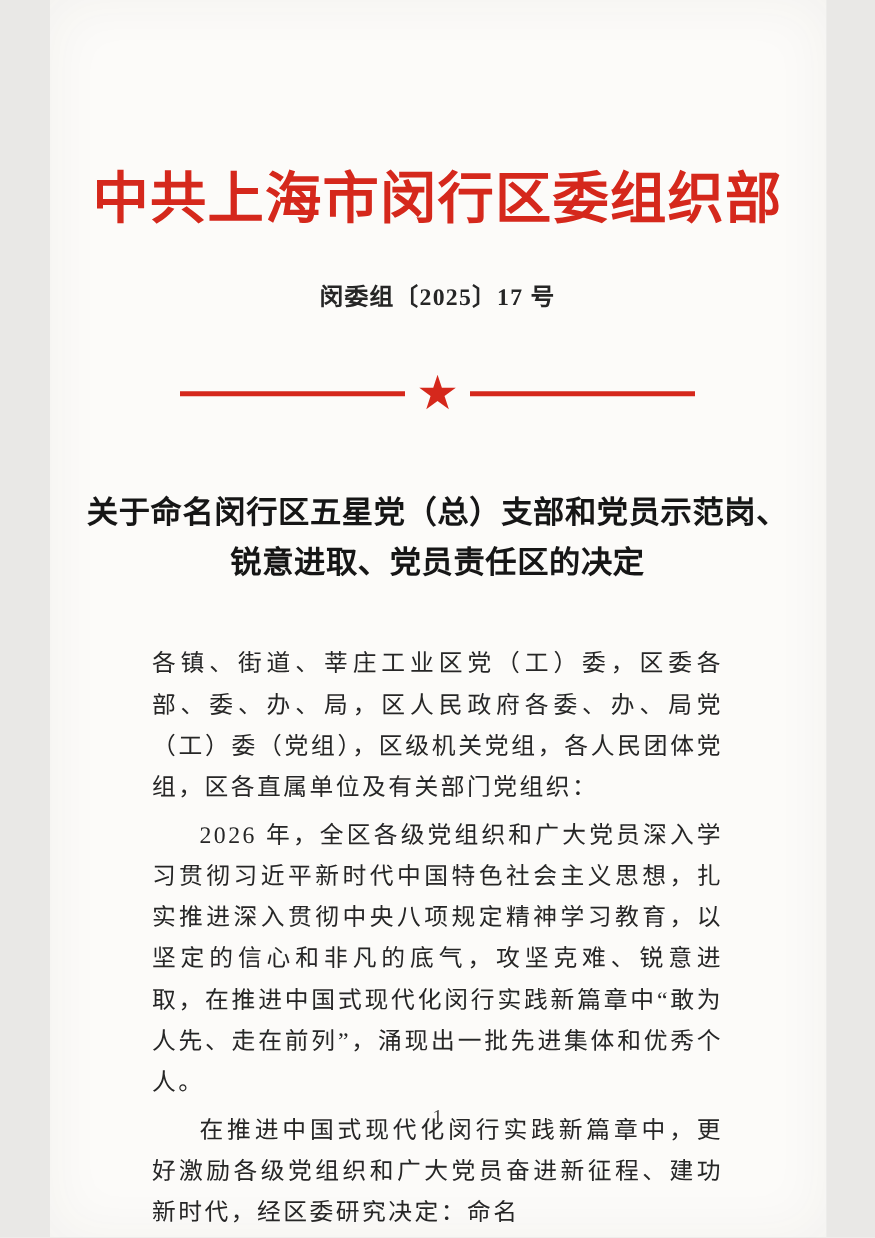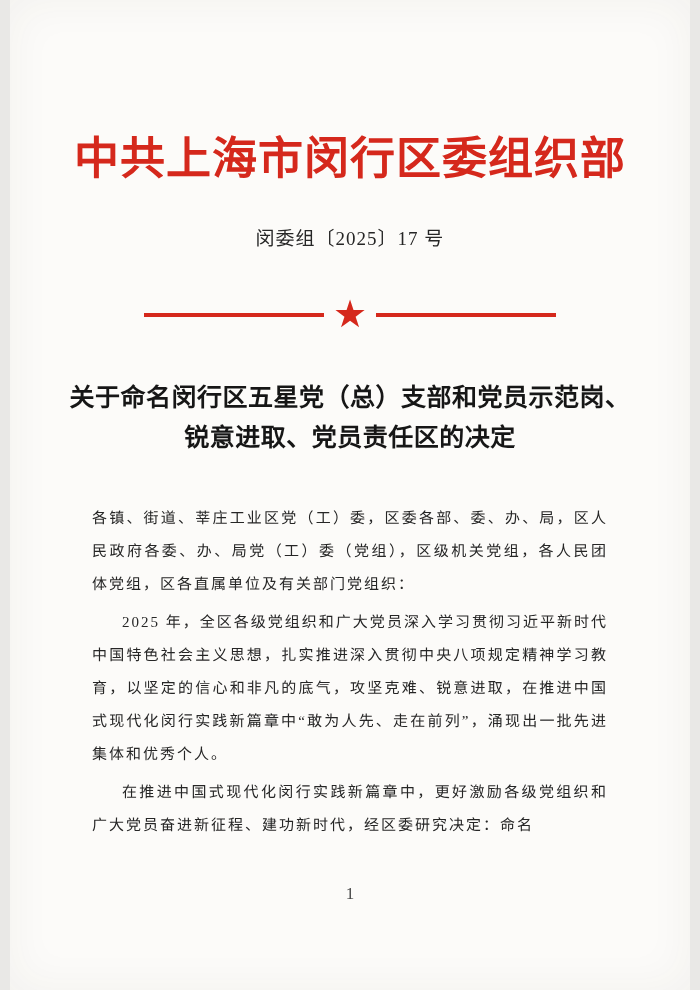--- a/index.html
+++ b/index.html
@@ -7,21 +7,21 @@
     --text-black: #262626;
     --paper: #fcfbf9;
   }
   * { margin: 0; padding: 0; box-sizing: border-box; }
   html, body {
     background: #e9e8e6;
     font-family: "Liberation Serif", serif;
   }
   .page {
     position: relative;
-    width: 680px;
+    width: 621px;
     height: 990px;
     margin: 0 auto;
     background: var(--paper);
     box-shadow: inset 0 0 46px rgba(60,50,40,0.05);
     overflow: hidden;
     color: var(--text-black);
   }
   .issuer {
     margin-top: 133px;
     text-align: center;
@@ -33,20 +33,21 @@
     font-family: "Liberation Serif", serif;
     white-space: nowrap;
   }
   .doc-number {
     margin-top: 42px;
     text-align: center;
     font-size: 19px;
     line-height: 24px;
     letter-spacing: 1px;
     color: var(--text-black);
+    font-weight: bold;
   }
   .divider {
     margin: 45px auto 0 auto;
     width: 412px;
     display: flex;
     align-items: center;
     justify-content: space-between;
     height: 38px;
   }
   .divider .seg {
@@ -57,33 +58,33 @@
   .divider .star {
     flex: 0 0 auto;
     padding: 0 9px;
     font-size: 38px;
     line-height: 38px;
     color: var(--header-red);
     font-family: "DejaVu Sans", sans-serif;
     transform: translateY(-1px);
   }
   .doc-title {
-    margin-top: 44px;
+    margin-top: 57px;
     text-align: center;
     font-size: 25px;
     line-height: 40px;
     font-weight: bold;
     letter-spacing: 0.5px;
     color: #161616;
   }
   .doc-title .title-line { display: block; white-space: nowrap; }
   .body-text {
     margin-top: 44px;
     padding: 0 82px;
-    font-size: 15px;
+    font-size: 19px;
     line-height: 33px;
     letter-spacing: 2px;
     text-align: justify;
     color: var(--text-black);
   }
   .body-text p { margin: 0 0 5px 0; }
   .body-text p.indent { text-indent: 2em; }
   .page-number {
     position: absolute;
     top: 884px;
@@ -110,19 +111,19 @@
     <span class="seg"></span>
   </div>
 
   <h2 class="doc-title">
     <span class="title-line">关于命名闵行区五星党（总）支部和党员示范岗、</span>
     <span class="title-line">锐意进取、党员责任区的决定</span>
   </h2>
 
   <div class="body-text">
     <p>各镇、街道、莘庄工业区党（工）委，区委各部、委、办、局，区人民政府各委、办、局党（工）委（党组），区级机关党组，各人民团体党组，区各直属单位及有关部门党组织：</p>
-    <p class="indent">2025 年，全区各级党组织和广大党员深入学习贯彻习近平新时代中国特色社会主义思想，扎实推进深入贯彻中央八项规定精神学习教育，以坚定的信心和非凡的底气，攻坚克难、锐意进取，在推进中国式现代化闵行实践新篇章中“敢为人先、走在前列”，涌现出一批先进集体和优秀个人。</p>
+    <p class="indent">2026 年，全区各级党组织和广大党员深入学习贯彻习近平新时代中国特色社会主义思想，扎实推进深入贯彻中央八项规定精神学习教育，以坚定的信心和非凡的底气，攻坚克难、锐意进取，在推进中国式现代化闵行实践新篇章中“敢为人先、走在前列”，涌现出一批先进集体和优秀个人。</p>
     <p class="indent">在推进中国式现代化闵行实践新篇章中，更好激励各级党组织和广大党员奋进新征程、建功新时代，经区委研究决定：命名</p>
   </div>
 
   <div class="page-number">1</div>
 
 </div>
 
 </body></html>

